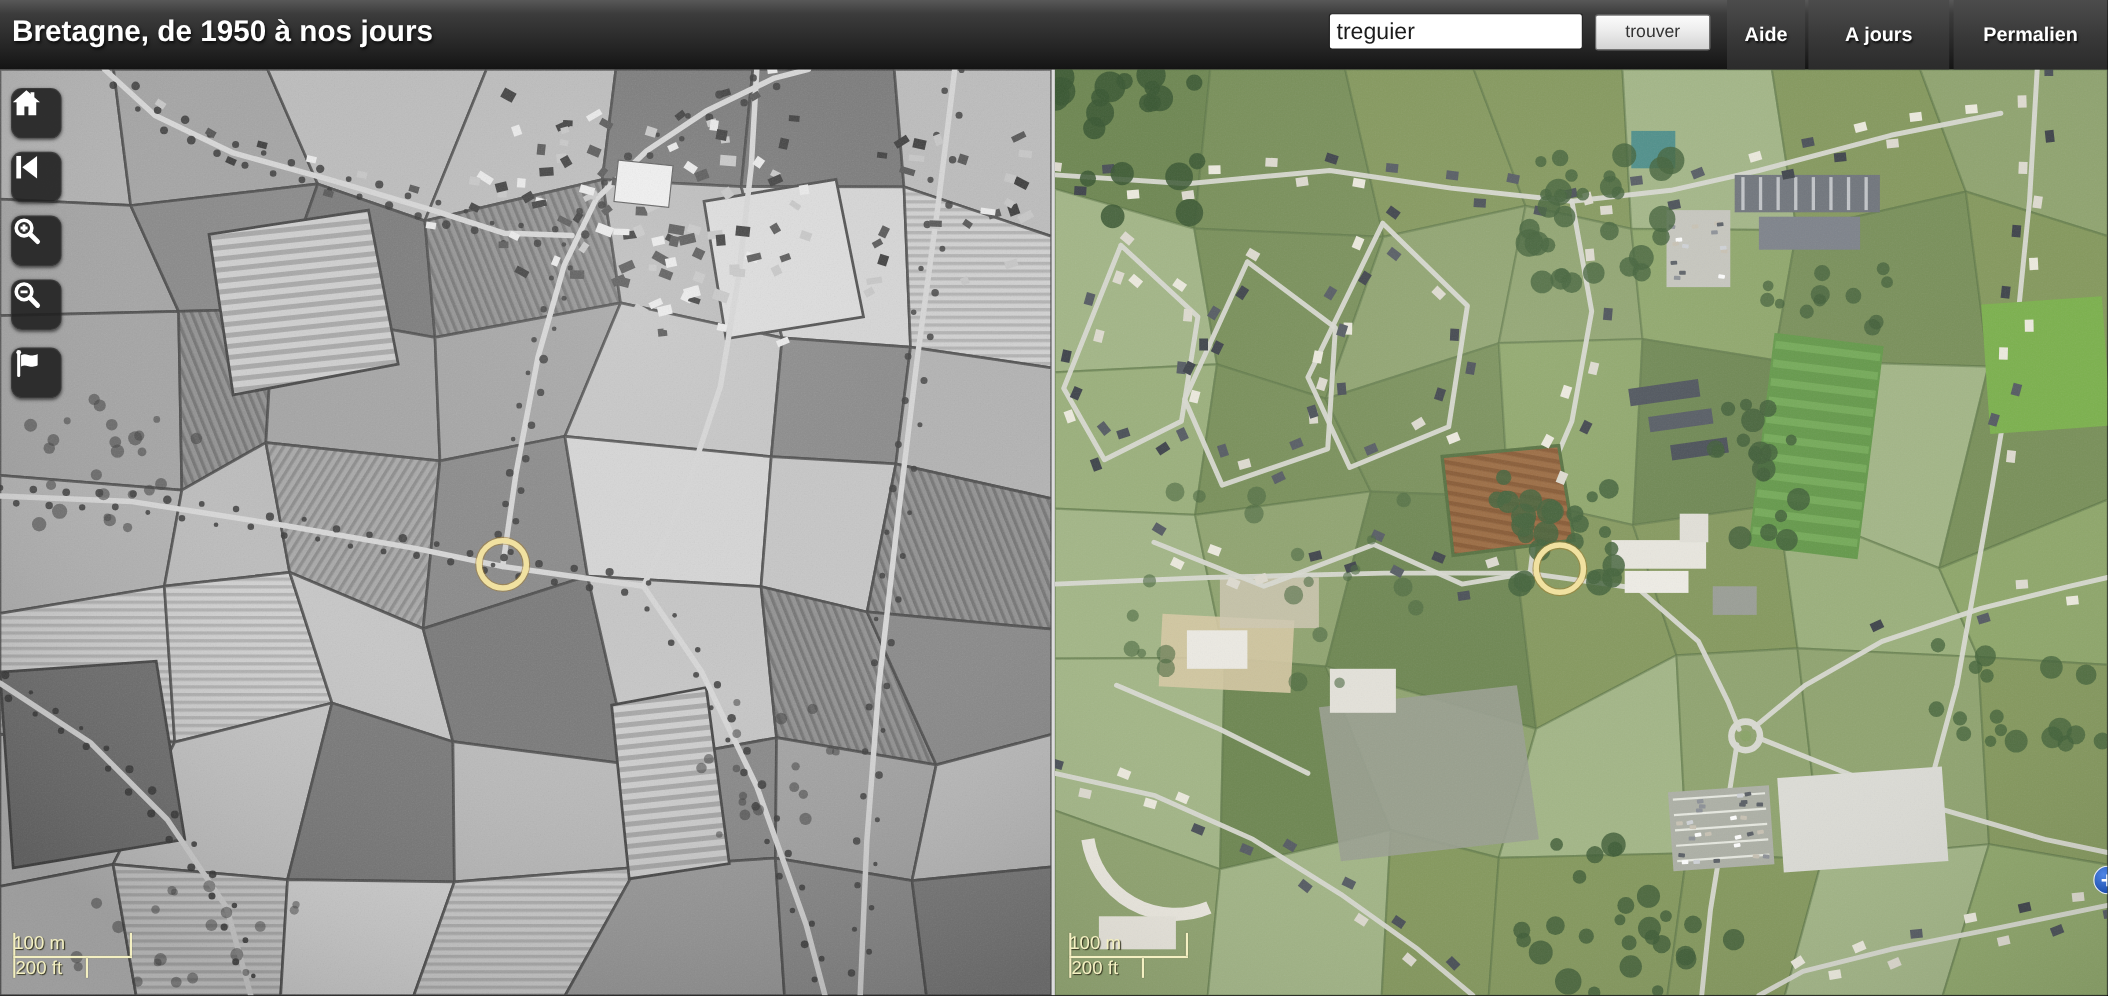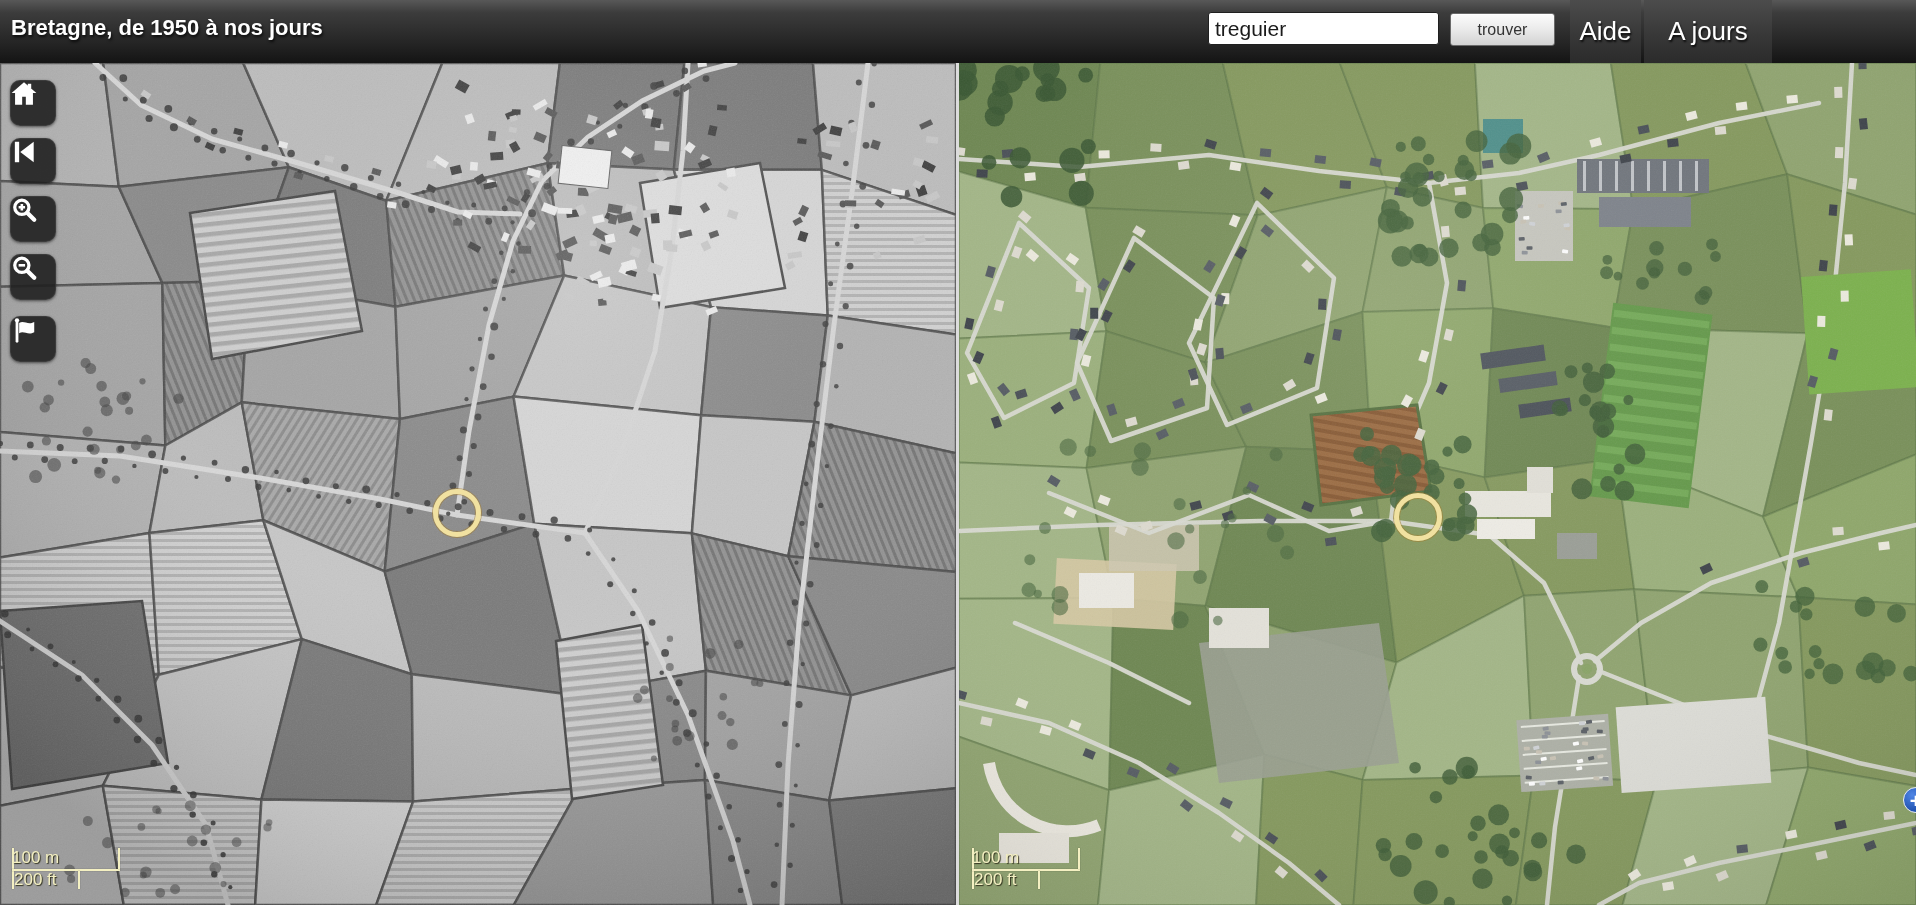--- a/index.html
+++ b/index.html
@@ -1,32 +1,32 @@
 <!DOCTYPE html>
 <html><head>
 <meta charset="utf-8">
 <style>
   html,body{margin:0;padding:0;background:#000;}
   body{width:1916px;height:905px;overflow:hidden;font-family:"Liberation Sans",sans-serif;position:relative;}
 
   
   .hdr{position:absolute;left:0;top:0;width:1916px;height:63px;
        background:linear-gradient(180deg,#585858 0%,#3c3c3c 20%,#242424 70%,#141414 100%);z-index:30;}
-  .hdr h1{position:absolute;left:11px;top:13px;margin:0;font-size:22px;line-height:30px;
+  .hdr h1{position:absolute;left:11px;top:13px;margin:0;font-size:27px;line-height:30px;
        color:#fff;font-weight:bold;text-shadow:1px 2px 3px rgba(0,0,0,.8);}
   .search-input{position:absolute;left:1208px;top:12px;width:217px;height:25px;
        border:1px solid #1f1f1f;border-radius:3px;background:#fff;color:#1b1b1b;
        font-size:21px;padding:3px 6px;font-family:"Liberation Sans",sans-serif;outline:none;}
   .find-btn{position:absolute;left:1450px;top:13px;width:105px;height:33px;
        border:1px solid #6a6a6a;border-radius:3px;color:#333;font-size:16px;line-height:22px;
        background:linear-gradient(180deg,#fcfcfc 0%,#ececec 45%,#d3d3d3 100%);
        font-family:"Liberation Sans",sans-serif;cursor:pointer;box-shadow:inset 0 1px 0 #fff;}
   .menu-item{position:absolute;top:0;height:63px;cursor:pointer;
        background:linear-gradient(180deg,#4c4c4c 0%,#383838 55%,#2b2b2b 100%);
-       color:#fff;font-weight:normal;font-size:26px;display:flex;align-items:center;justify-content:center;
+       color:#fff;font-weight:bold;font-size:18px;display:flex;align-items:center;justify-content:center;
        text-shadow:1px 2px 2px rgba(0,0,0,.8);}
   #mi0{left:1570px;width:71px;} #mi1{left:1644px;width:128px;} #mi2{left:1776px;width:140px;}
 
   
   .maps{position:absolute;left:0;top:63px;width:1916px;height:842px;}
   .panel{position:absolute;top:0;height:842px;overflow:hidden;background:#888;}
   .panel.pl{left:0;width:956px;}
   .panel.pr{left:959px;width:957px;}
   .divider{position:absolute;left:956px;top:0;width:3px;height:842px;background:#dcdcdc;z-index:5;}
   .panel svg{position:absolute;left:0;top:0;display:block;}
@@ -62,20 +62,21 @@
 </style>
 </head>
 <body>
 
 <header class="hdr">
   <h1>Bretagne, de 1950 à nos jours</h1>
   <input class="search-input" value="treguier" style="">
   <button class="find-btn">trouver</button>
   <div class="menu-item" id="mi0">Aide</div>
   <div class="menu-item" id="mi1">A jours</div>
+  <div class="menu-item" id="mi2">Permalien</div>
 </header>
 
 <main class="maps">
 
   <section class="panel pl">
     <svg id="svgL" width="956" height="842" viewBox="0 0 956 842">
       <defs>
         <pattern id="st1" width="7" height="7" patternUnits="userSpaceOnUse" patternTransform="rotate(32)">
           <rect width="7" height="7" fill="#a9a9a9"></rect>
             <rect width="3" height="7" fill="#8c8c8c"></rect>

